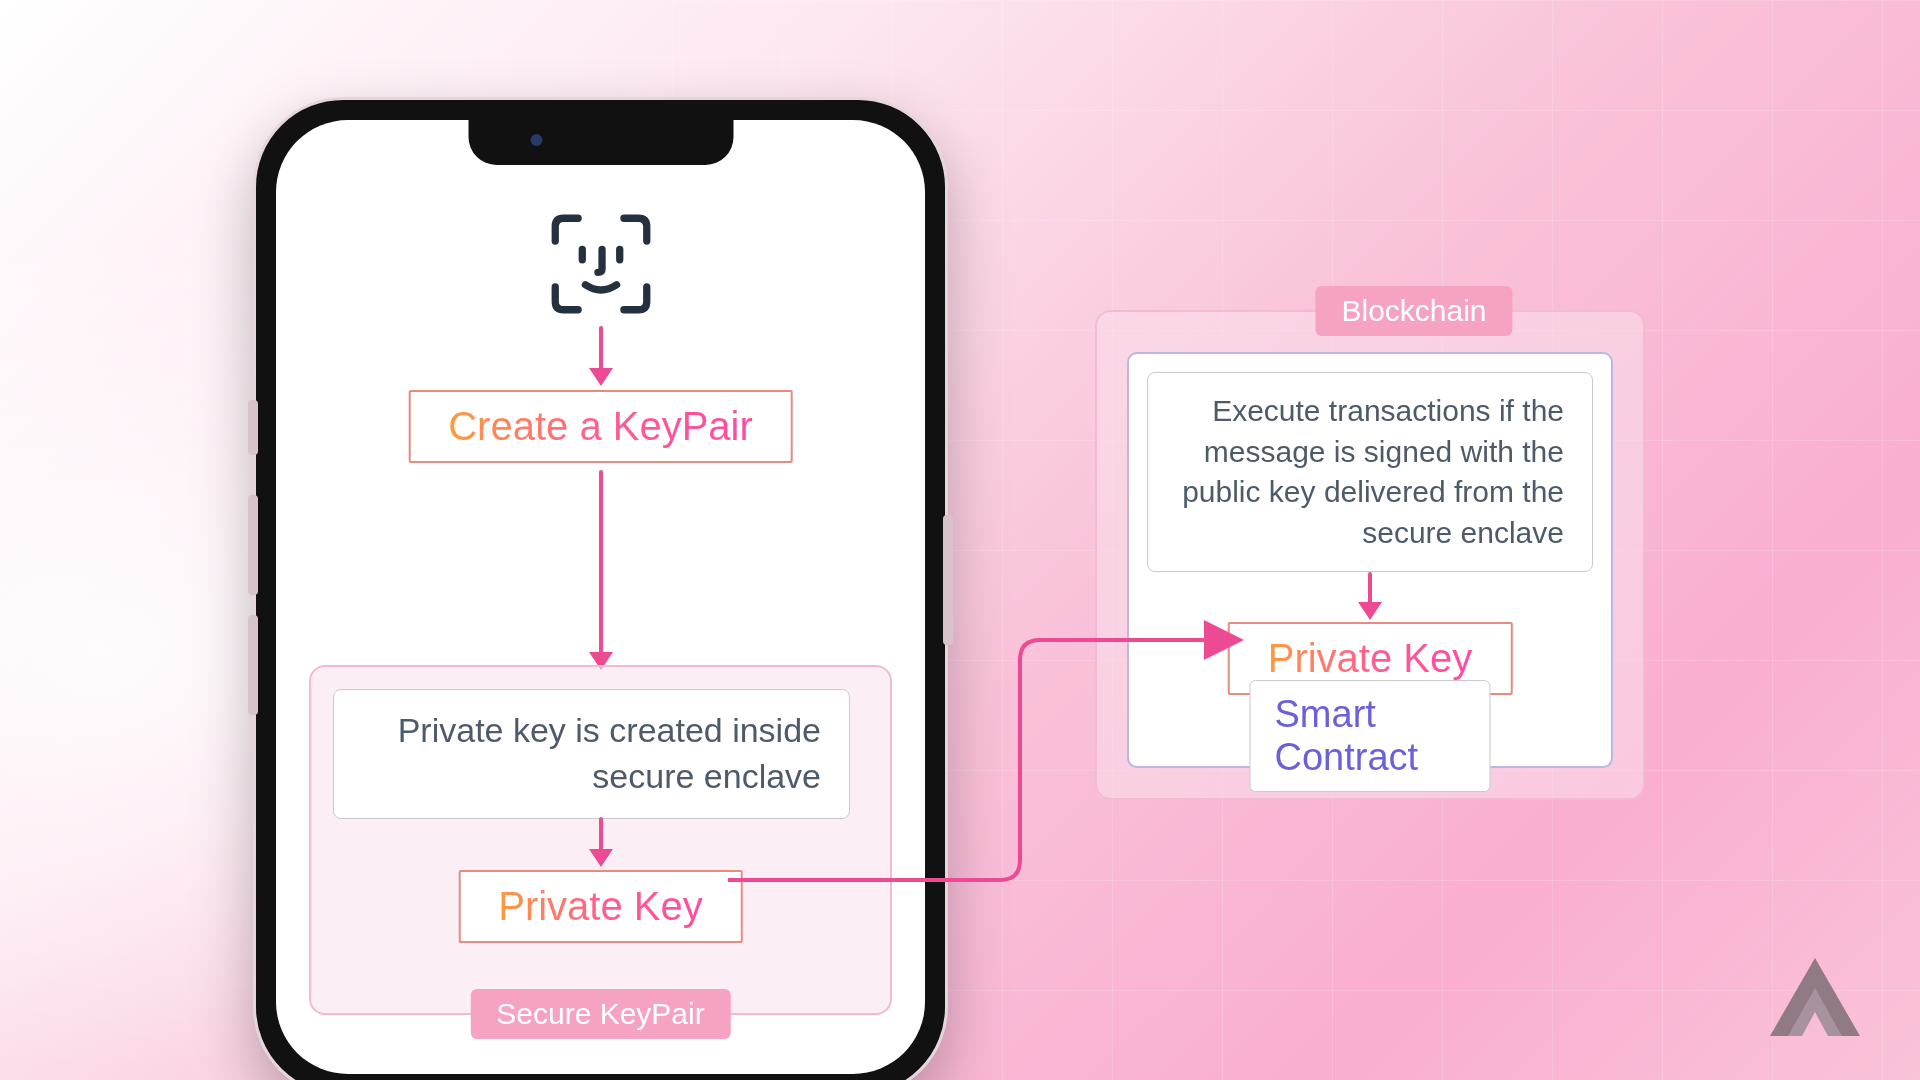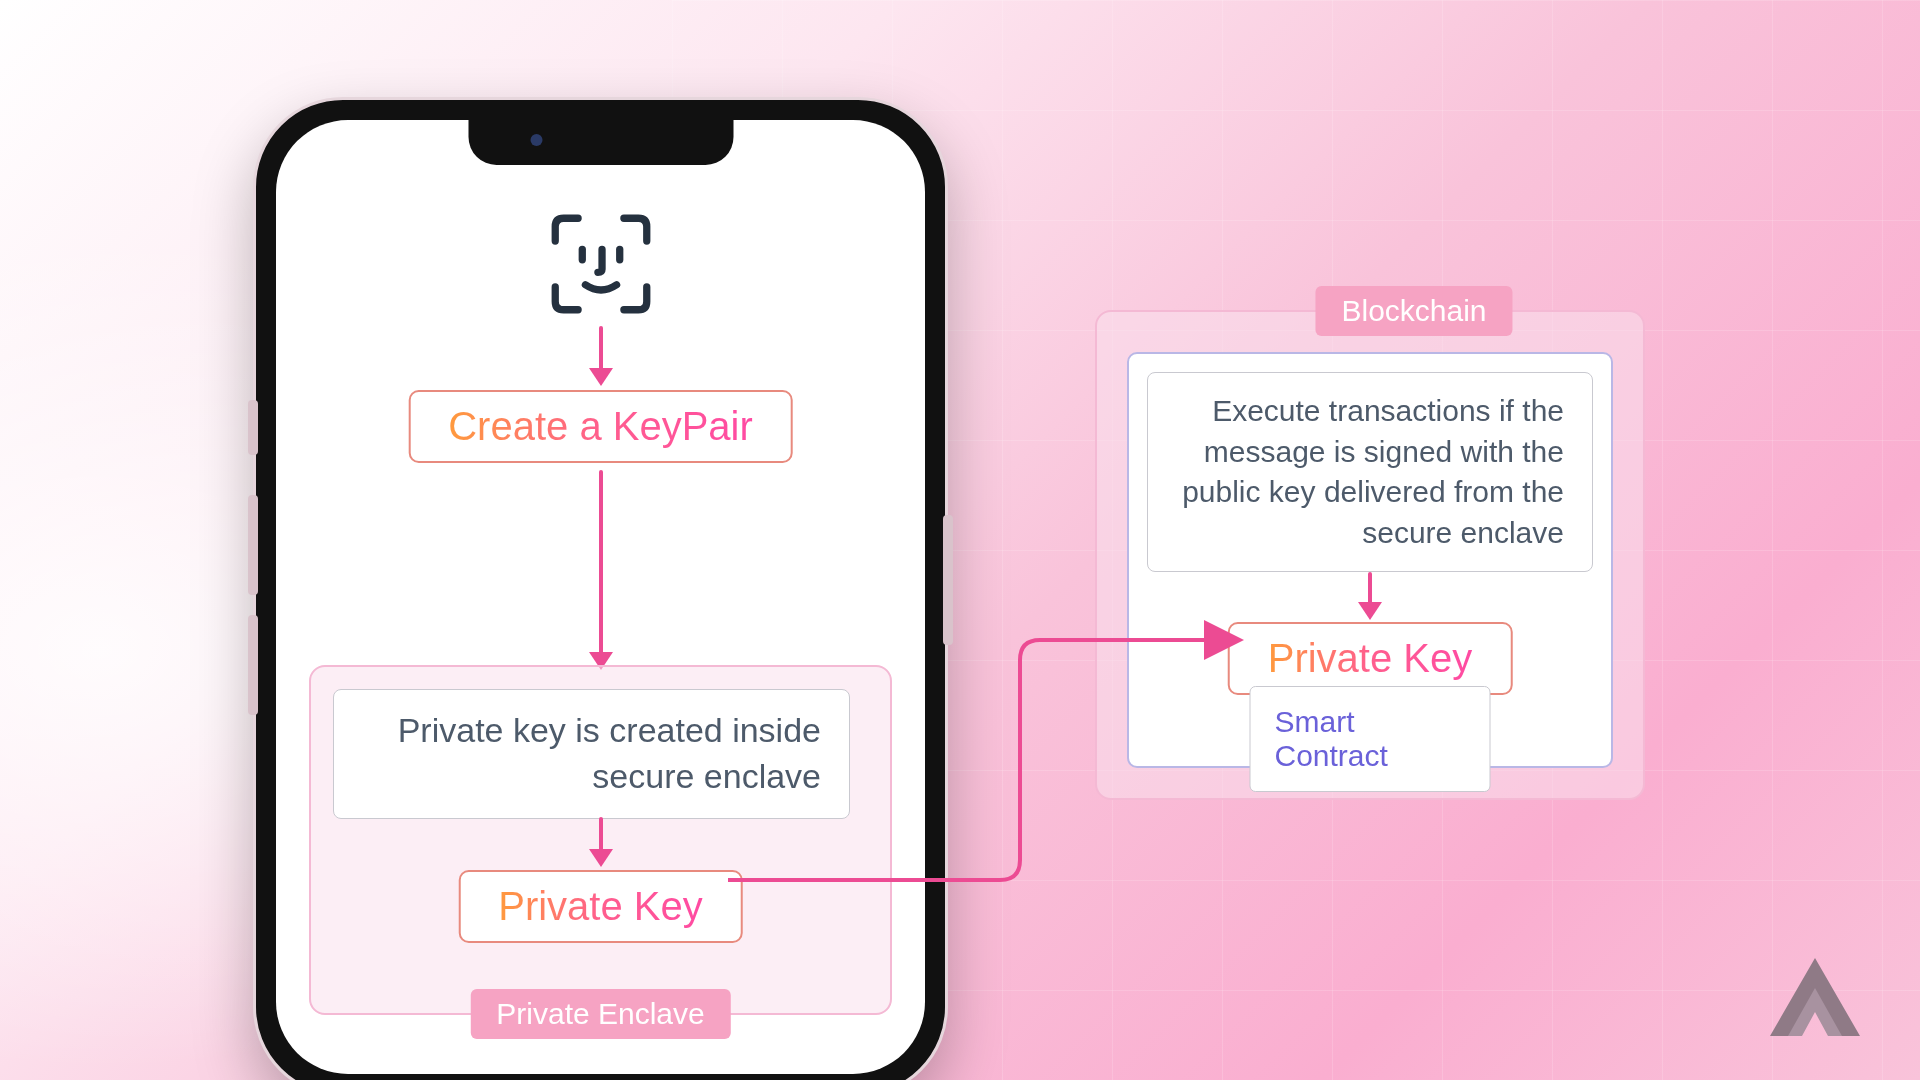--- a/index.html
+++ b/index.html
@@ -65,21 +65,21 @@
   }
   .sb-right { right: -8px; top: 415px; width: 10px; height: 130px; }
   .sb-l1 { left: -8px; top: 300px; width: 10px; height: 55px; }
   .sb-l2 { left: -8px; top: 395px; width: 10px; height: 100px; }
   .sb-l3 { left: -8px; top: 515px; width: 10px; height: 100px; }
 
   
   .gbox { 
     background: #fff;
     border: 2px solid #e88a7e;
-    border-radius: 10px;
+    border-radius: 2px;
     display: flex; align-items: center; justify-content: center;
     padding: 12px 38px;
   }
   .gbox .gt {
     font-size: 40px;
     font-weight: 500;
     background: linear-gradient(90deg, #ff9a3d 0%, #ff5e8e 50%, #ff4aa3 100%);
     -webkit-background-clip: text;
     background-clip: text;
     color: transparent;
@@ -106,22 +106,22 @@
   .softpanel {
     background: rgba(249, 224, 236, 0.55);
     border: 2px solid #f4b9d4;
     border-radius: 16px;
   }
   .contract-label {
     background: #fff;
     border: 1.5px solid #c9c9d0;
     border-radius: 6px;
     color: #6a61d9;
-    font-size: 30px;
-    padding: 18px 24px;
+    font-size: 38px;
+    padding: 12px 24px;
   }
 
   
   .v-arrow { position: absolute; }
   .v-arrow .line { position: absolute; background: #ec4b93; width: 4px; left: 50%; transform: translateX(-50%); border-radius: 2px; }
   .v-arrow .head {
     position: absolute; left: 50%; transform: translateX(-50%);
     width: 0; height: 0;
     border-left: 12px solid transparent;
     border-right: 12px solid transparent;
@@ -189,21 +189,21 @@
       <div class="v-arrow" style="left:50%; top:150px; height:50px; width:24px; margin-left:-12px;">
         <div class="line" style="top:0; bottom:14px;"></div>
         <div class="head" style="bottom:0;"></div>
       </div>
 
       <div class="gbox" style="position:absolute; left:50%; transform:translateX(-50%); top:203px;">
         <span class="gt">Private Key</span>
       </div>
 
       <div class="pill" style="position:absolute; left:50%; transform:translateX(-50%); bottom:-26px;">
-        <span>Private Enclave</span>
+        <span>Secure KeyPair</span>
       </div>
     </div>
   </div>
 </div>
 
 <div class="softpanel" style="position:absolute; left:1095px; top:310px; width:550px; height:490px;">
   <div class="pill" style="position:absolute; left:50%; transform:translateX(-50%); top:-26px;margin-left:44px;">
     <span>Blockchain</span>
   </div>
 

